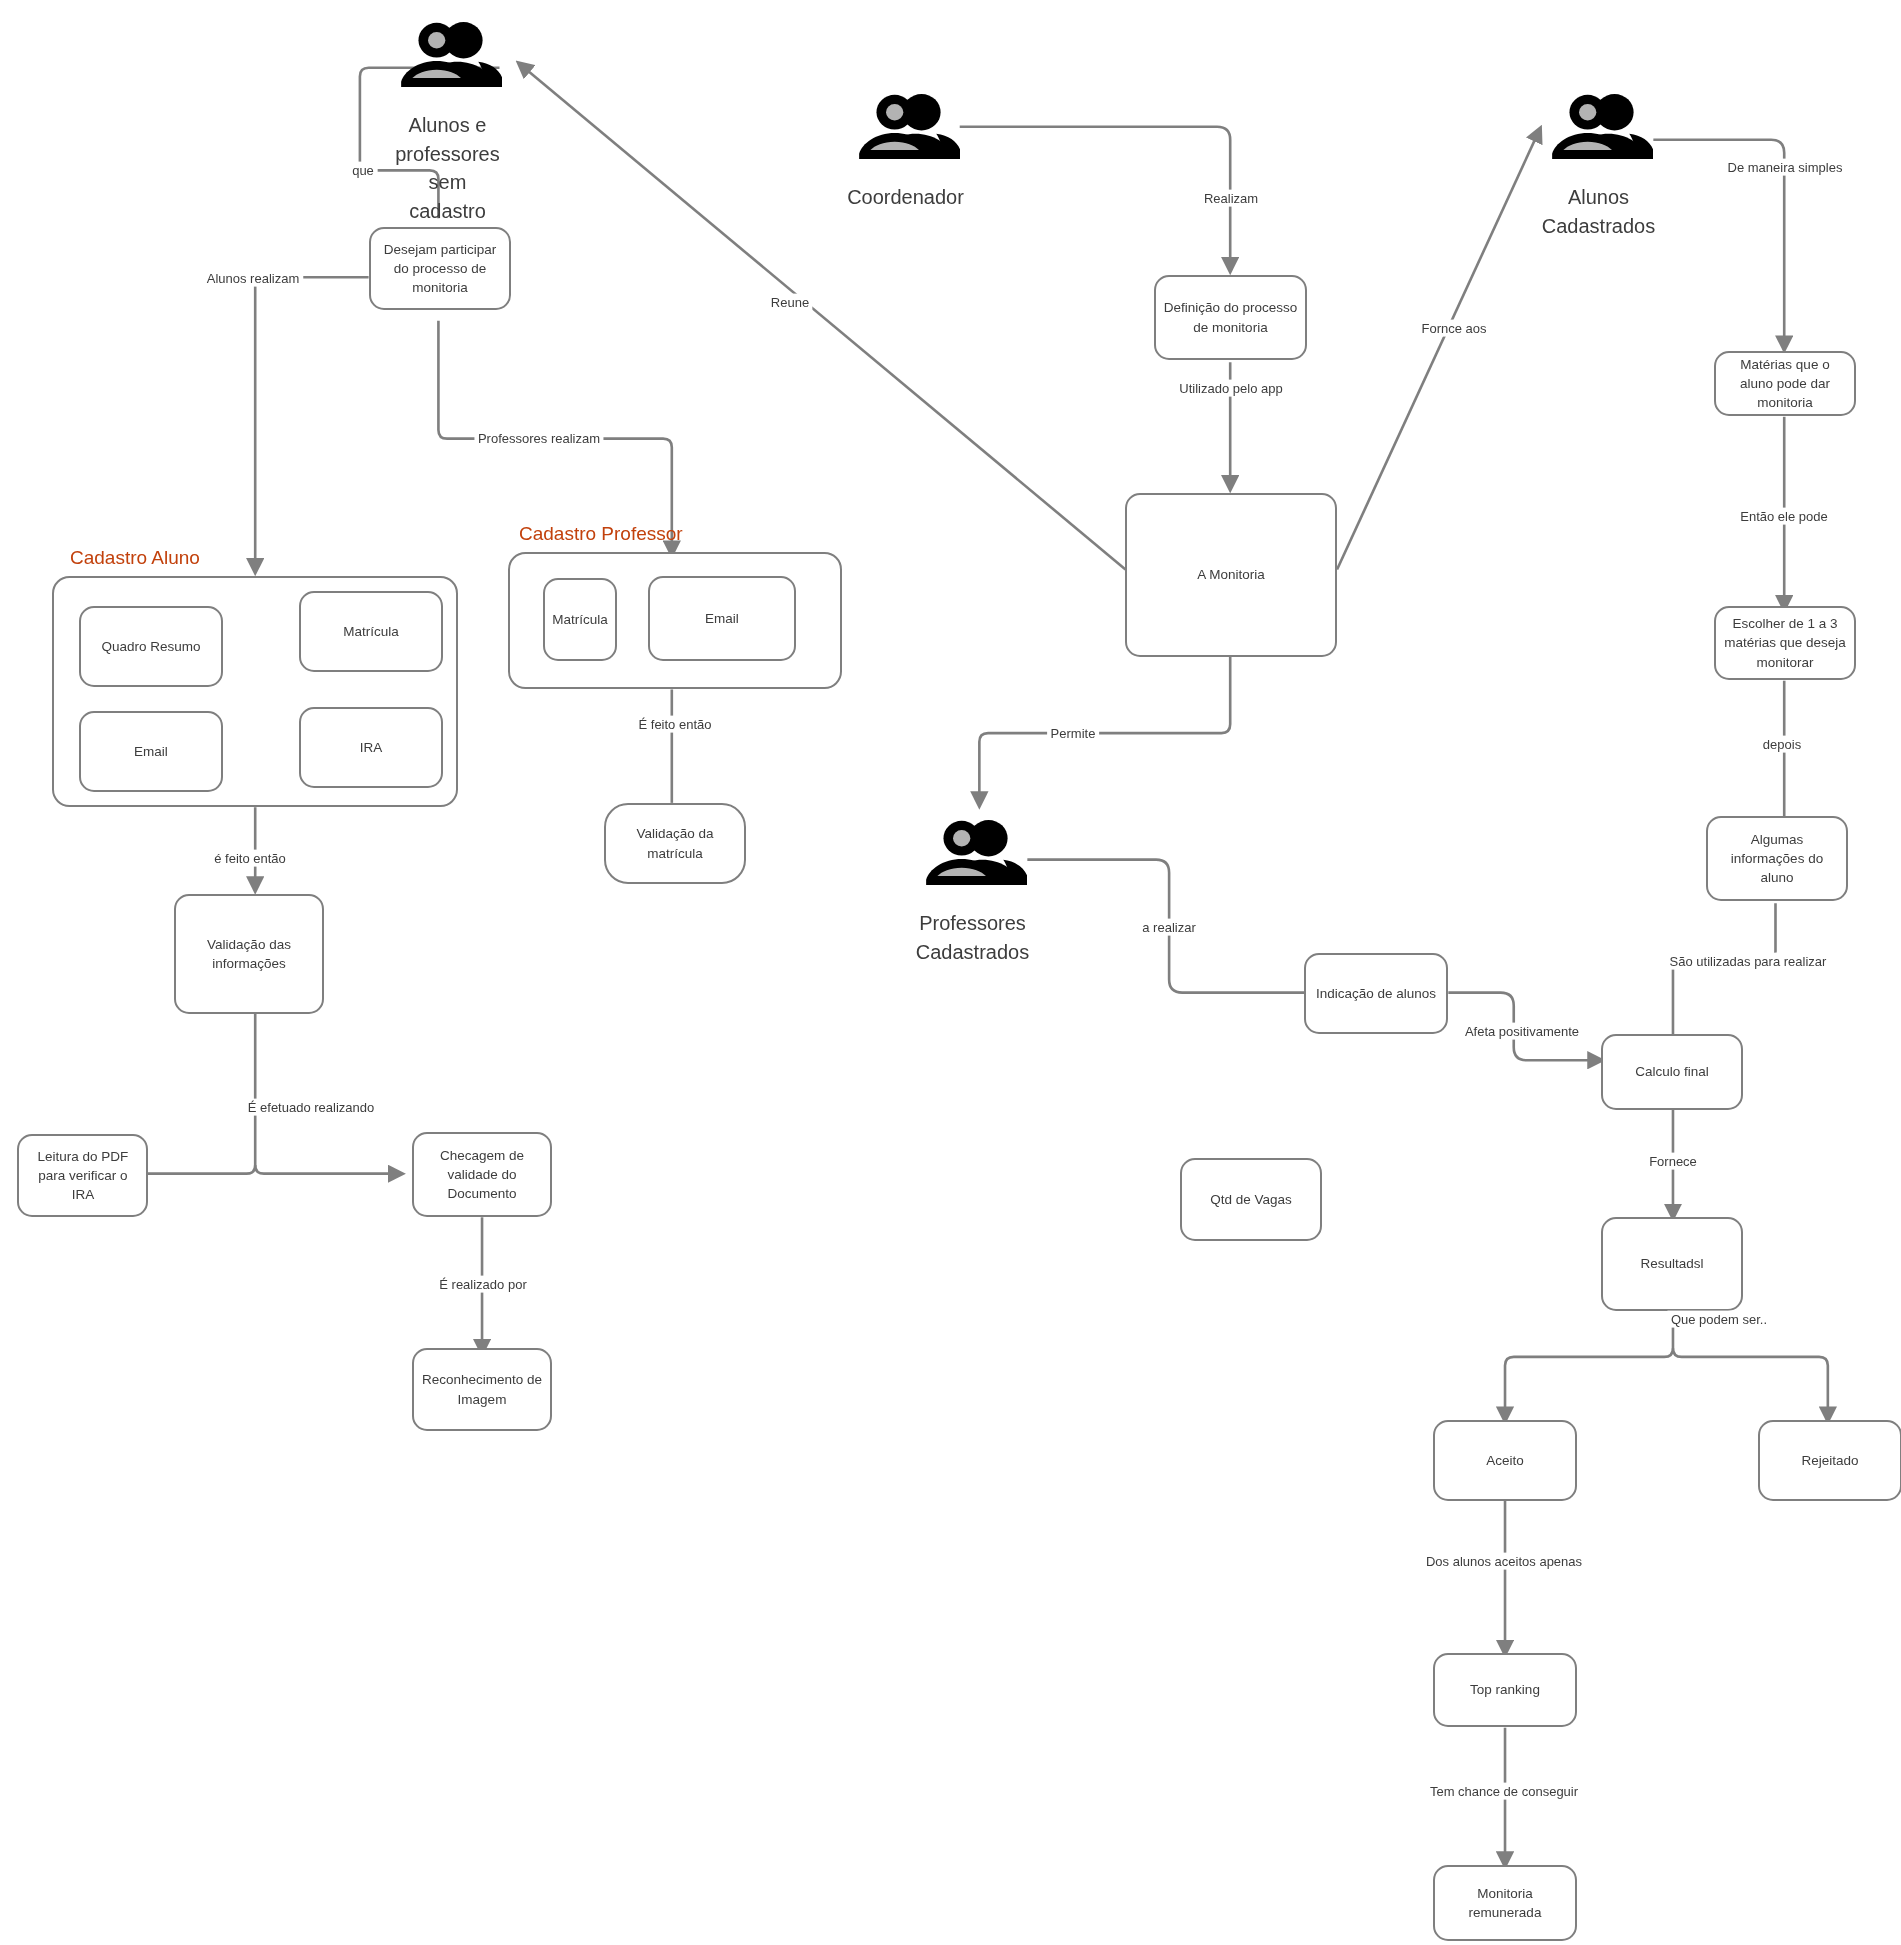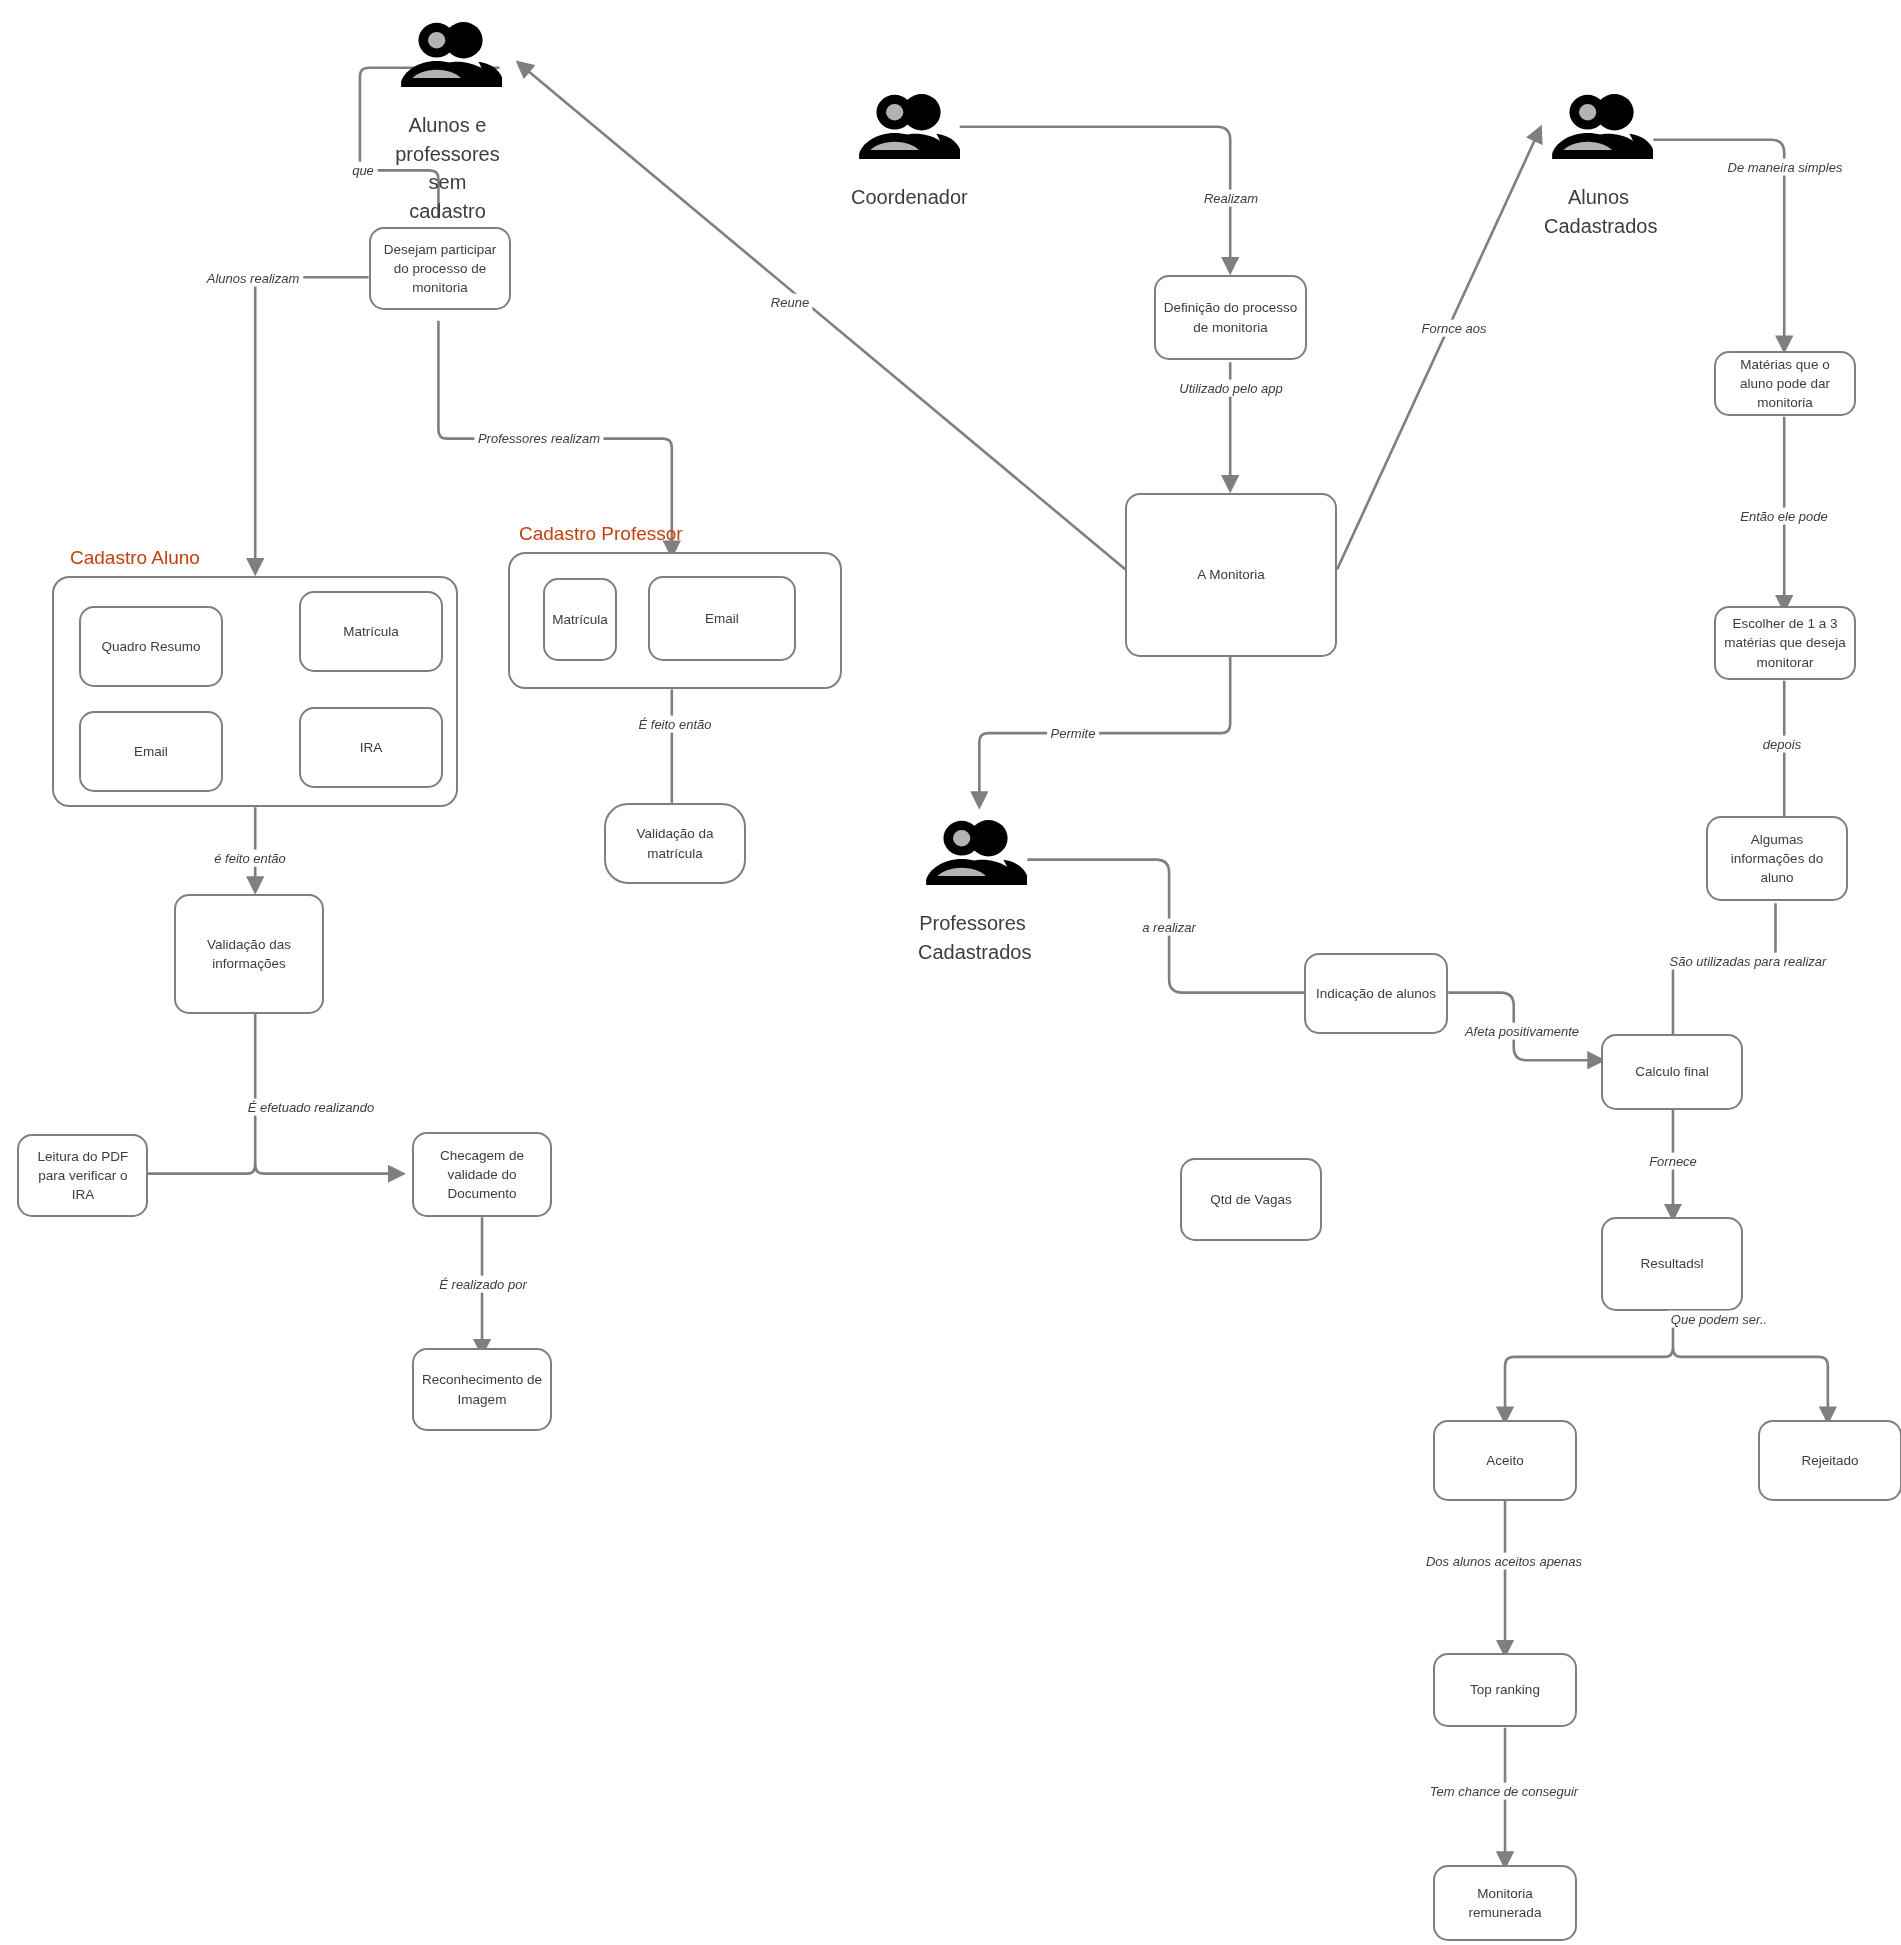--- a/index.html
+++ b/index.html
@@ -25,39 +25,38 @@
     align-items:flex-start;
     justify-content:flex-start;
     padding:0;
   }
   .group-title{
     position:absolute;
     color:#c2410c;
     font-size:19px;
     white-space:nowrap;
   }
-  .actor{position:absolute;display:flex;flex-direction:column;}
+  .actor{position:absolute;display:flex;flex-direction:column;align-items:center;}
   .actor .glyph{width:109px;height:65px;}
   .actor .caption{
     margin-top:24.4px;
     text-align:center;
     color:#3d3d3d;
     font-size:20px;
     line-height:1.42;
     white-space:pre-line;
   }
   .edge-label{
     position:absolute;
     color:#3d3d3d;
     font-size:13px;
     white-space:nowrap;
     background:#ffffff;
     padding:0.9px 3.5px;
     transform:translate(-50%,-50%);
-    font-style:italic;
   }
 </style>
 </head>
 <body>
 
 <div id="canvas">
 
   <svg id="edges" viewBox="0 0 4360 4460">
     <defs>
       <marker id="arrow" viewBox="0 0 12 12" refX="9" refY="6" markerWidth="7" markerHeight="7" orient="auto-start-reverse">

